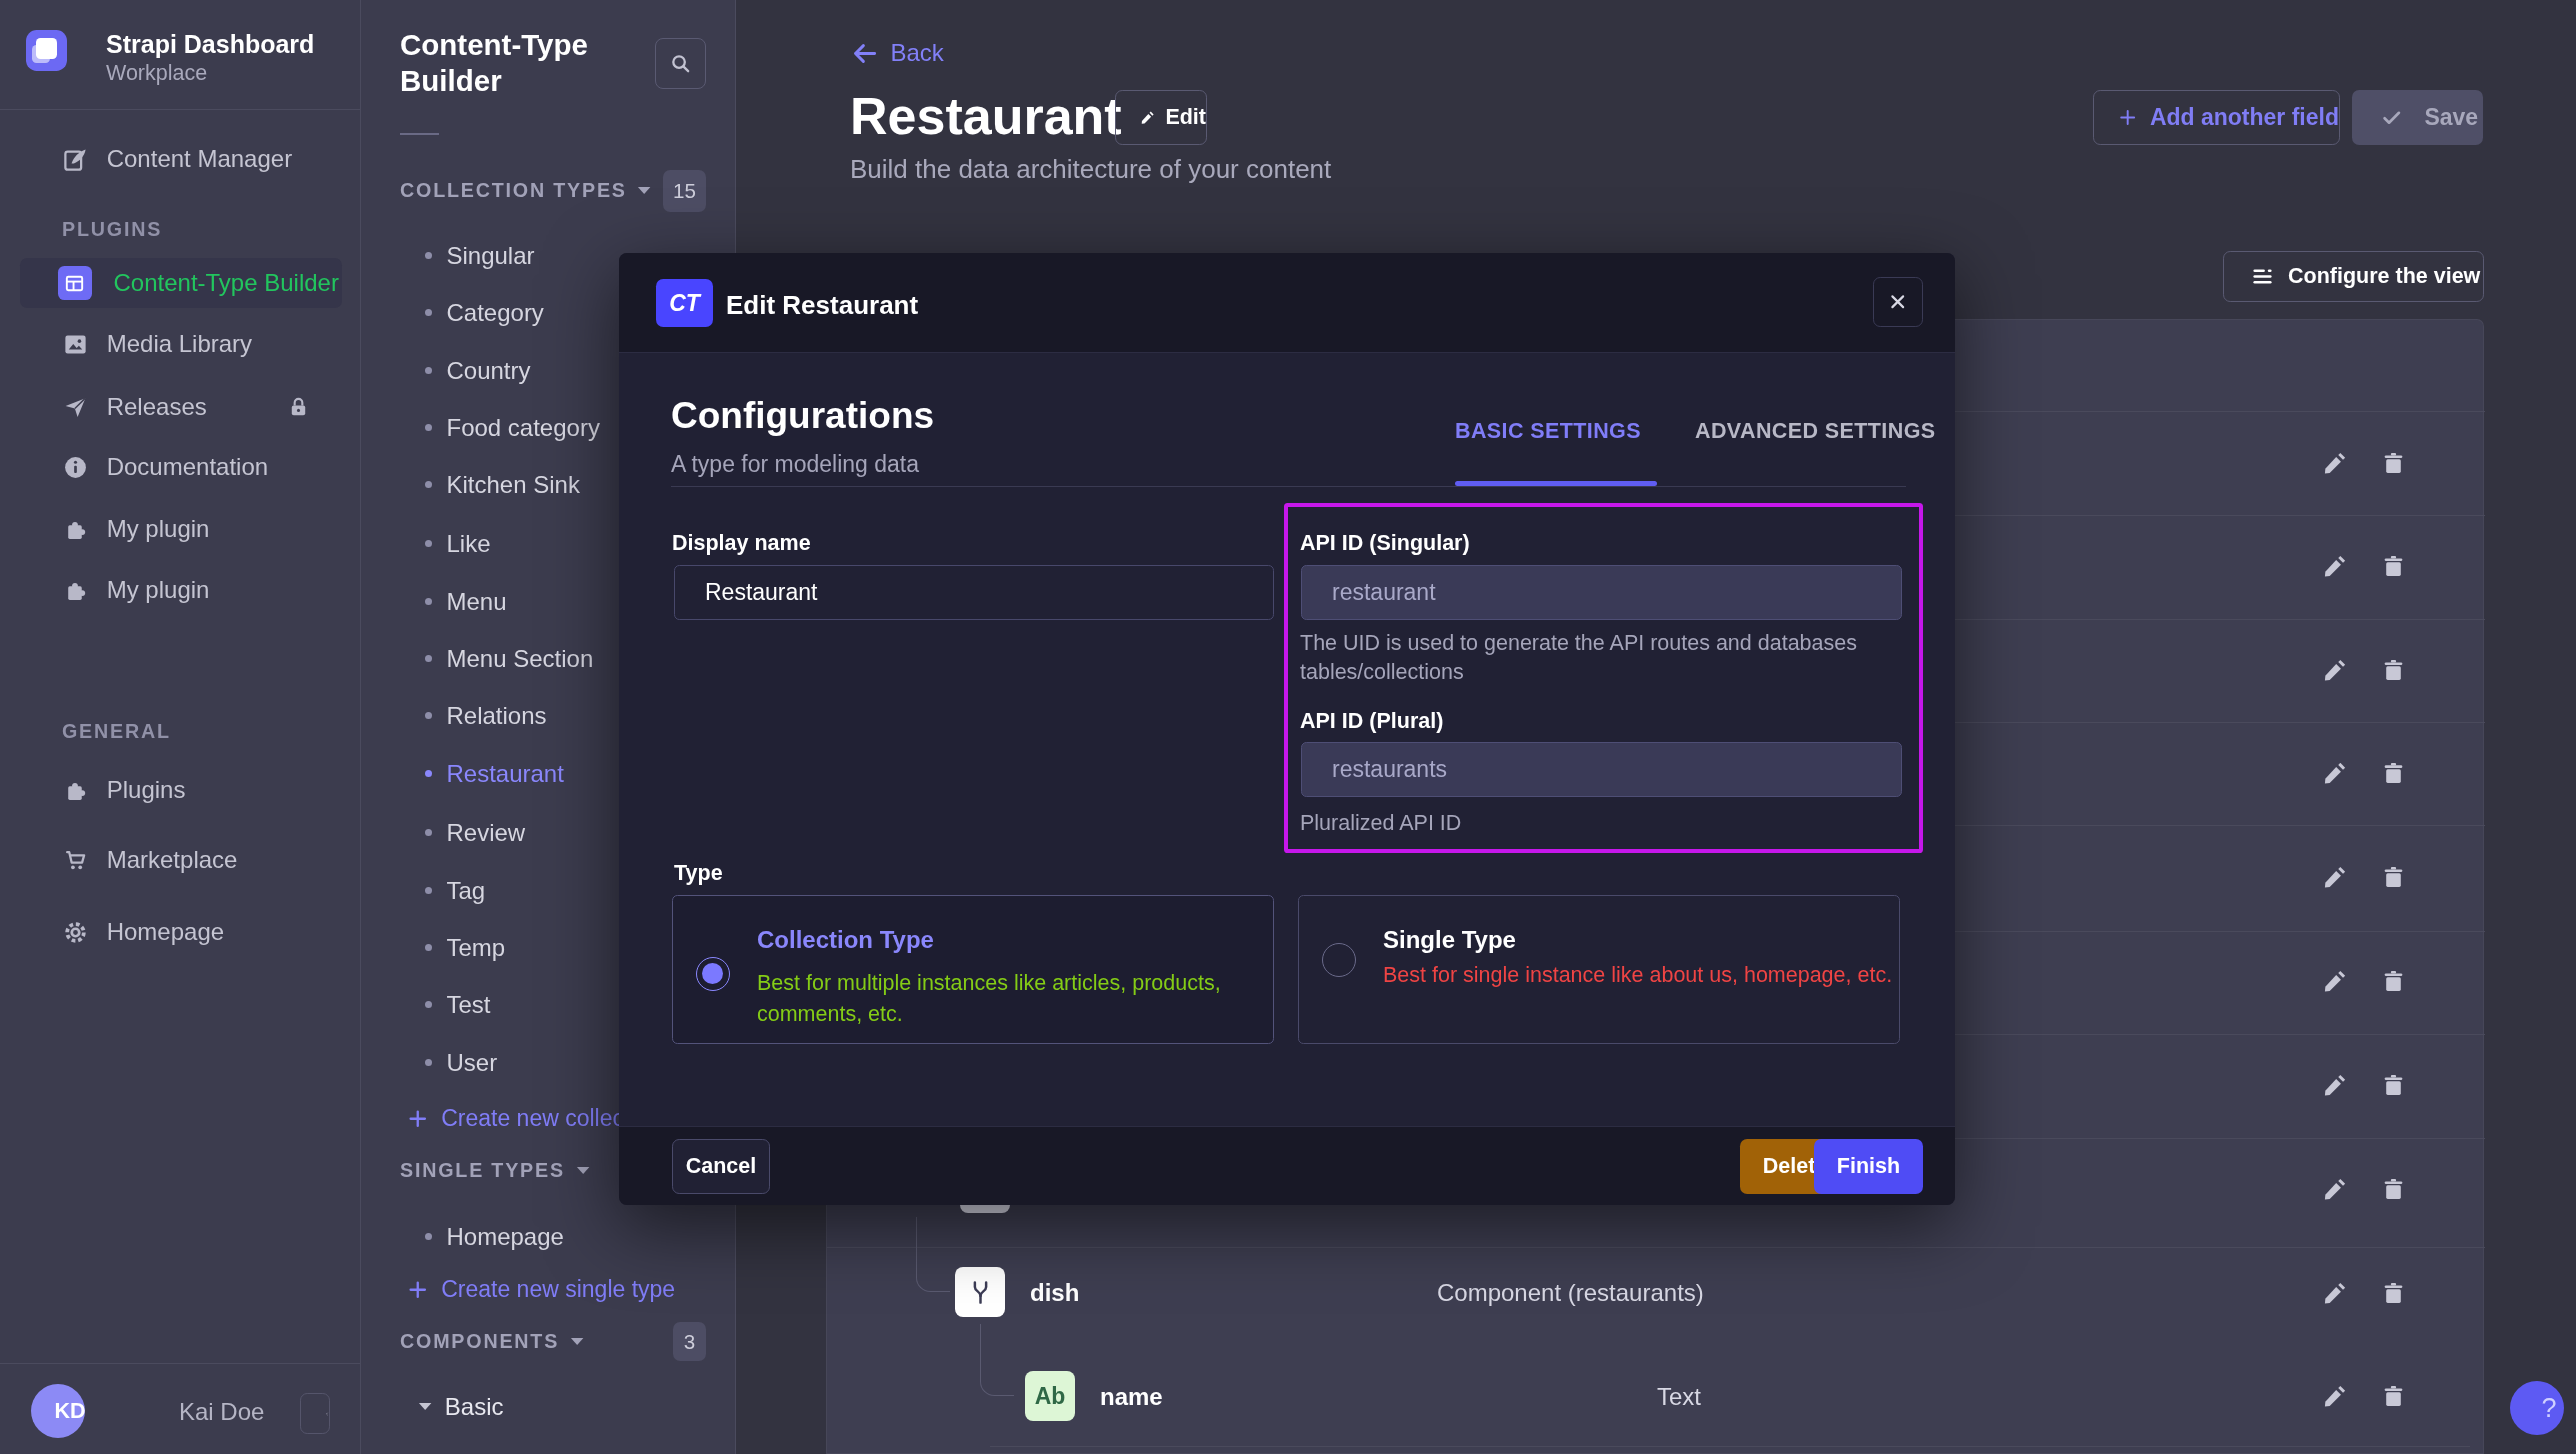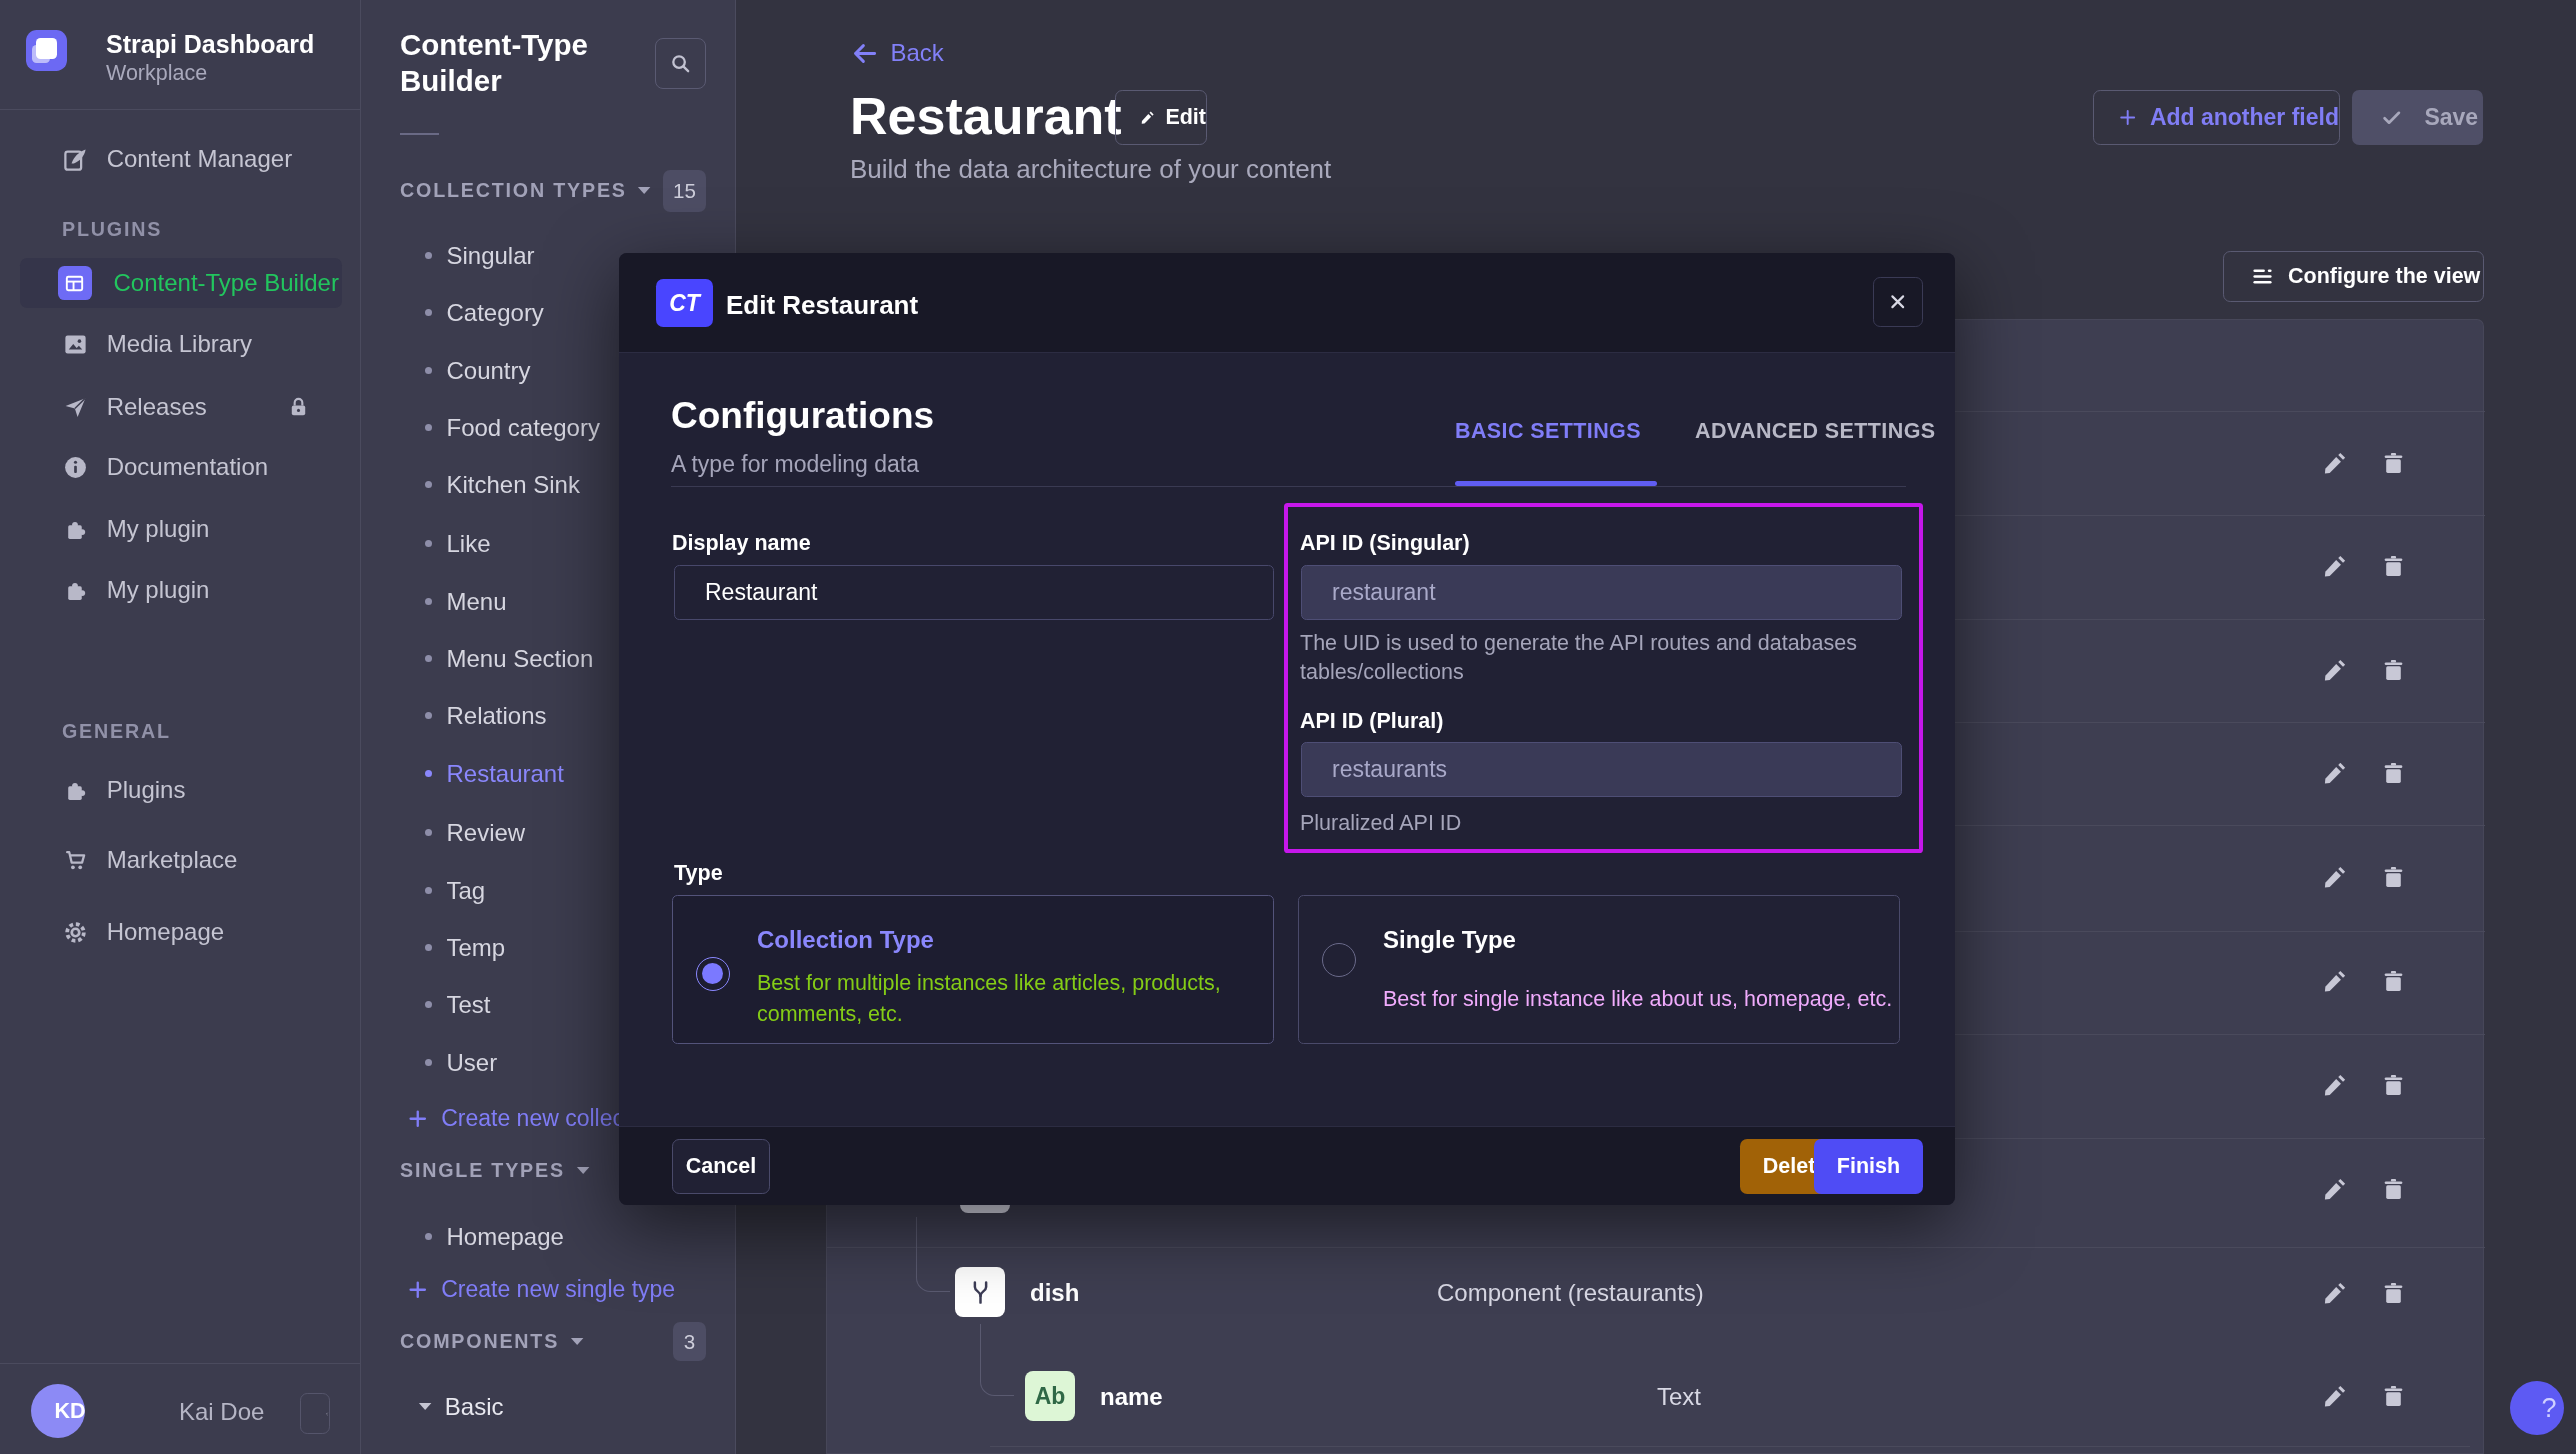--- a/index.html
+++ b/index.html
@@ -672,21 +672,21 @@
 
     <div class="type-card card-sel">
       <div class="radio-outer radio-sel" style="left:23px; top:61px"></div>
       <div class="card-title txt" style="left:84px; top:30px; color:#8a87fc">Collection Type</div>
       <div class="card-desc" style="left:84px; top:72px; width:501px; color:#84cc16">Best for multiple instances like articles, products, comments, etc.</div>
     </div>
 
     <div class="type-card card-unsel">
       <div class="radio-outer radio-unsel" style="left:23px; top:47px"></div>
       <div class="card-title txt" style="left:84px; top:30px; color:#ffffff">Single Type</div>
-      <div class="card-desc txt" style="left:84px; top:88px; color:#f0abfc">Best for single instance like about us, homepage, etc.</div>
+      <div class="card-desc txt" style="left:84px; top:64px; color:#ef4444">Best for single instance like about us, homepage, etc.</div>
     </div>
 
     <div class="m-footer">
       <button class="m-btn cancel-btn">Cancel</button>
       <button class="m-btn delete-btn">Delete</button>
       <button class="m-btn finish-btn">Finish</button>
     </div>
   </div>
 
 </div>

